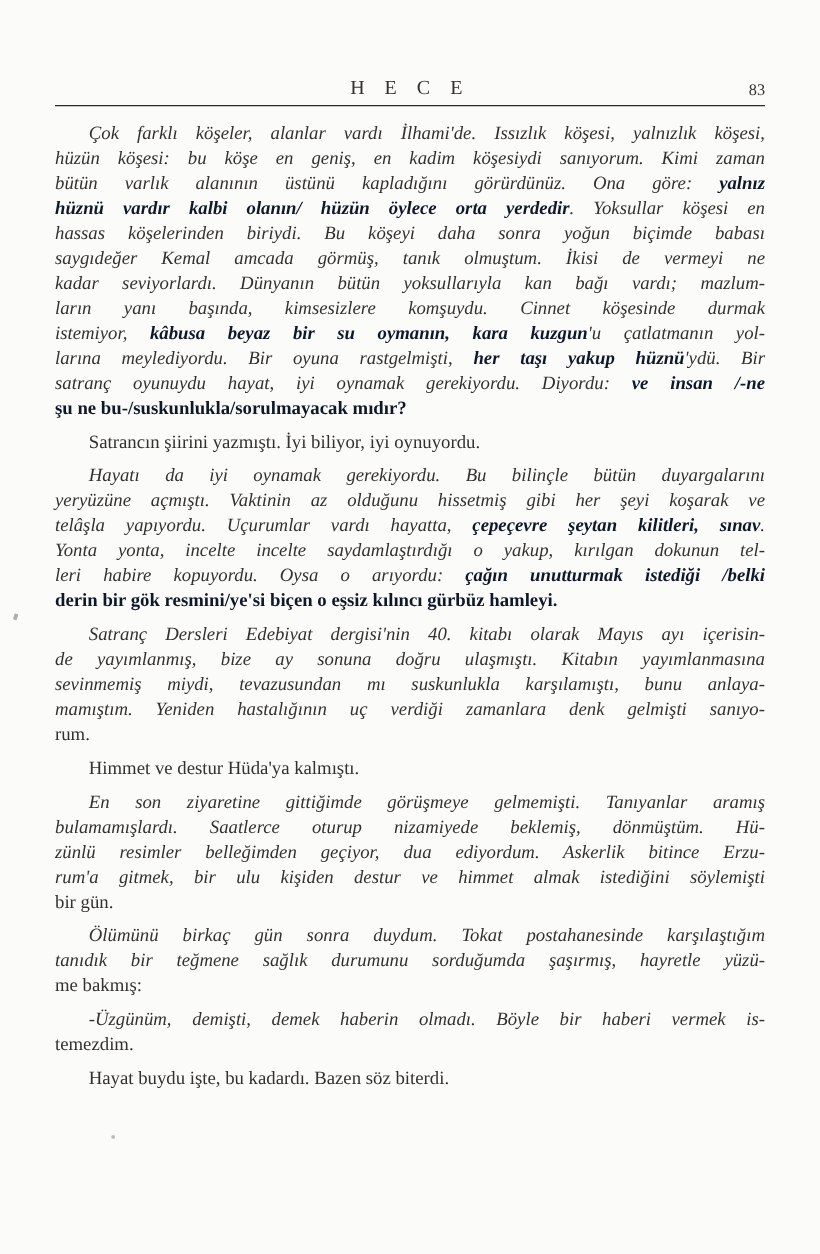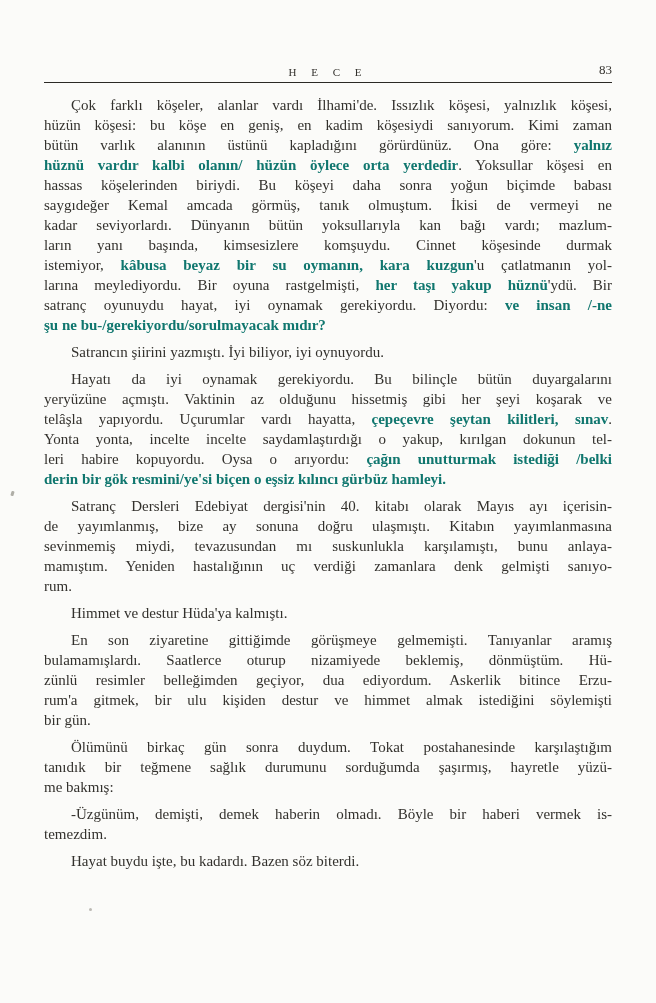--- a/index.html
+++ b/index.html
@@ -6,29 +6,29 @@
   html,body { width:656px; }
   body {
     width:656px; height:1003px;
     background:var(--paper,#fbfbf9);
     color:var(--ink,#33312d);
     font-family:"Liberation Serif","DejaVu Serif",serif;
     position:relative; overflow:hidden;
   }
   .page { width:100%; height:100%; padding:0 44px; position:relative; }
   .hdr { display:grid; grid-template-columns:1fr auto 1fr; align-items:end; padding-top:62px; }
-  .hdr .title { grid-column:2; font-size:11px; letter-spacing:6px; font-weight:400; }
+  .hdr .title { grid-column:2; font-size:16px; letter-spacing:6px; font-weight:400; }
   .hdr .pn { grid-column:3; justify-self:end; font-size:13px; }
   .rule { border-top:1.6px solid #2b2925; margin-top:4px; }
   .body { margin-top:12px; }
   .para { margin-bottom:7px; }
   .line { font-size:15px; line-height:20px; text-align:left; }
-  .line.just { text-align:justify; text-align-last:justify; }
+  .line.just { text-align:justify; text-align-last:justify;font-style:italic; }
   .line.first { text-indent:27px; }
-  .b { font-weight:700; color:#0f766e; }
+  .b { font-weight:700; color:#0f172a; }
   .artifact-dot {
     position:absolute; left:89px; top:908px; width:3px; height:3px;
     background:#bcbab4; border-radius:50%;
   }
   .artifact-mark {
     position:absolute; left:11px; top:491px; width:3px; height:5px;
     background:#8f8d85; border-radius:1px; transform:rotate(18deg); opacity:.7;
   }
 </style>
 </head>
@@ -46,21 +46,21 @@
         <div class="line just"><span class="r">hüzün köşesi: bu köşe en geniş, en kadim köşesiydi sanıyorum. Kimi zaman</span></div>
         <div class="line just"><span class="r">bütün varlık alanının üstünü kapladığını görürdünüz. Ona göre: </span><span class="b">yalnız</span></div>
         <div class="line just"><span class="b">hüznü vardır kalbi olanın/ hüzün öylece orta yerdedir</span><span class="r">. Yoksullar köşesi en</span></div>
         <div class="line just"><span class="r">hassas köşelerinden biriydi. Bu köşeyi daha sonra yoğun biçimde babası</span></div>
         <div class="line just"><span class="r">saygıdeğer Kemal amcada görmüş, tanık olmuştum. İkisi de vermeyi ne</span></div>
         <div class="line just"><span class="r">kadar seviyorlardı. Dünyanın bütün yoksullarıyla kan bağı vardı; mazlum-</span></div>
         <div class="line just"><span class="r">ların yanı başında, kimsesizlere komşuydu. Cinnet köşesinde durmak</span></div>
         <div class="line just"><span class="r">istemiyor, </span><span class="b">kâbusa beyaz bir su oymanın, kara kuzgun</span><span class="r">'u çatlatmanın yol-</span></div>
         <div class="line just"><span class="r">larına meylediyordu. Bir oyuna rastgelmişti, </span><span class="b">her taşı yakup hüznü</span><span class="r">'ydü. Bir</span></div>
         <div class="line just"><span class="r">satranç oyunuydu hayat, iyi oynamak gerekiyordu. Diyordu: </span><span class="b">ve insan /-ne</span></div>
-        <div class="line"><span class="b">şu ne bu-/gerekiyordu/sorulmayacak mıdır?</span></div>
+        <div class="line"><span class="b">şu ne bu-/suskunlukla/sorulmayacak mıdır?</span></div>
       </div>
       <div class="para">
         <div class="line first"><span class="r">Satrancın şiirini yazmıştı. İyi biliyor, iyi oynuyordu.</span></div>
       </div>
       <div class="para">
         <div class="line first just"><span class="r">Hayatı da iyi oynamak gerekiyordu. Bu bilinçle bütün duyargalarını</span></div>
         <div class="line just"><span class="r">yeryüzüne açmıştı. Vaktinin az olduğunu hissetmiş gibi her şeyi koşarak ve</span></div>
         <div class="line just"><span class="r">telâşla yapıyordu. Uçurumlar vardı hayatta, </span><span class="b">çepeçevre şeytan kilitleri, sınav</span><span class="r">.</span></div>
         <div class="line just"><span class="r">Yonta yonta, incelte incelte saydamlaştırdığı o yakup, kırılgan dokunun tel-</span></div>
         <div class="line just"><span class="r">leri habire kopuyordu. Oysa o arıyordu: </span><span class="b">çağın unutturmak istediği /belki</span></div>

